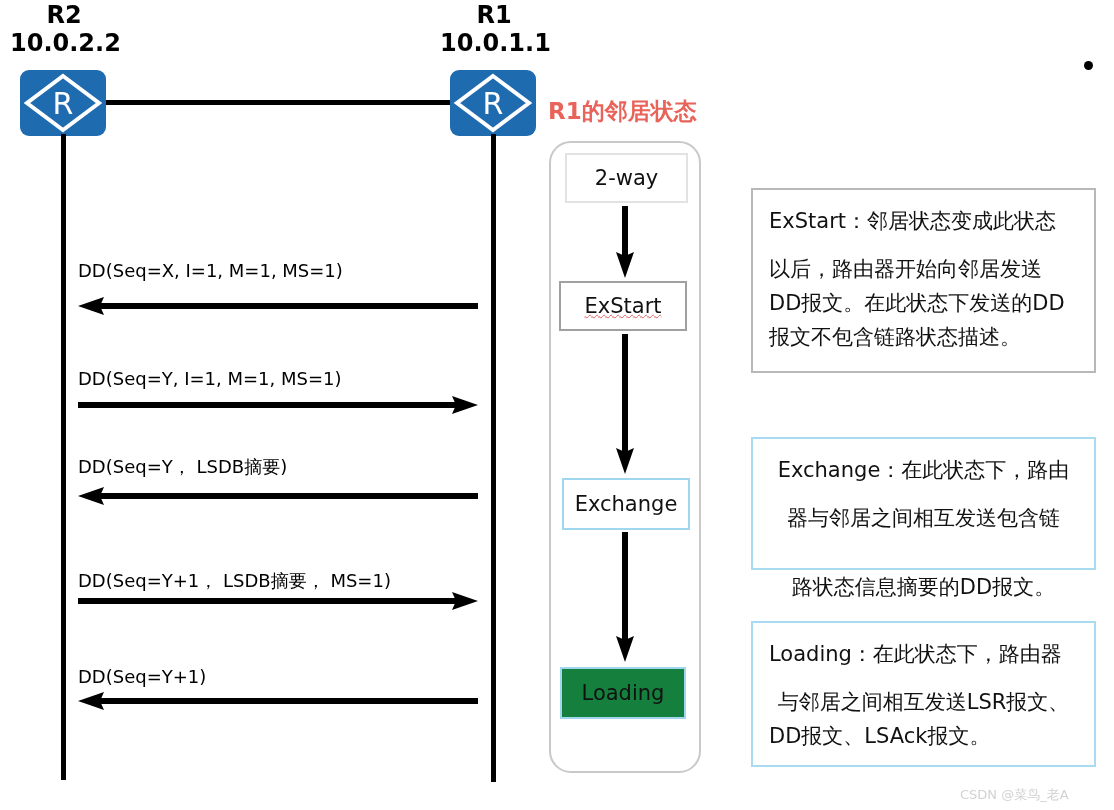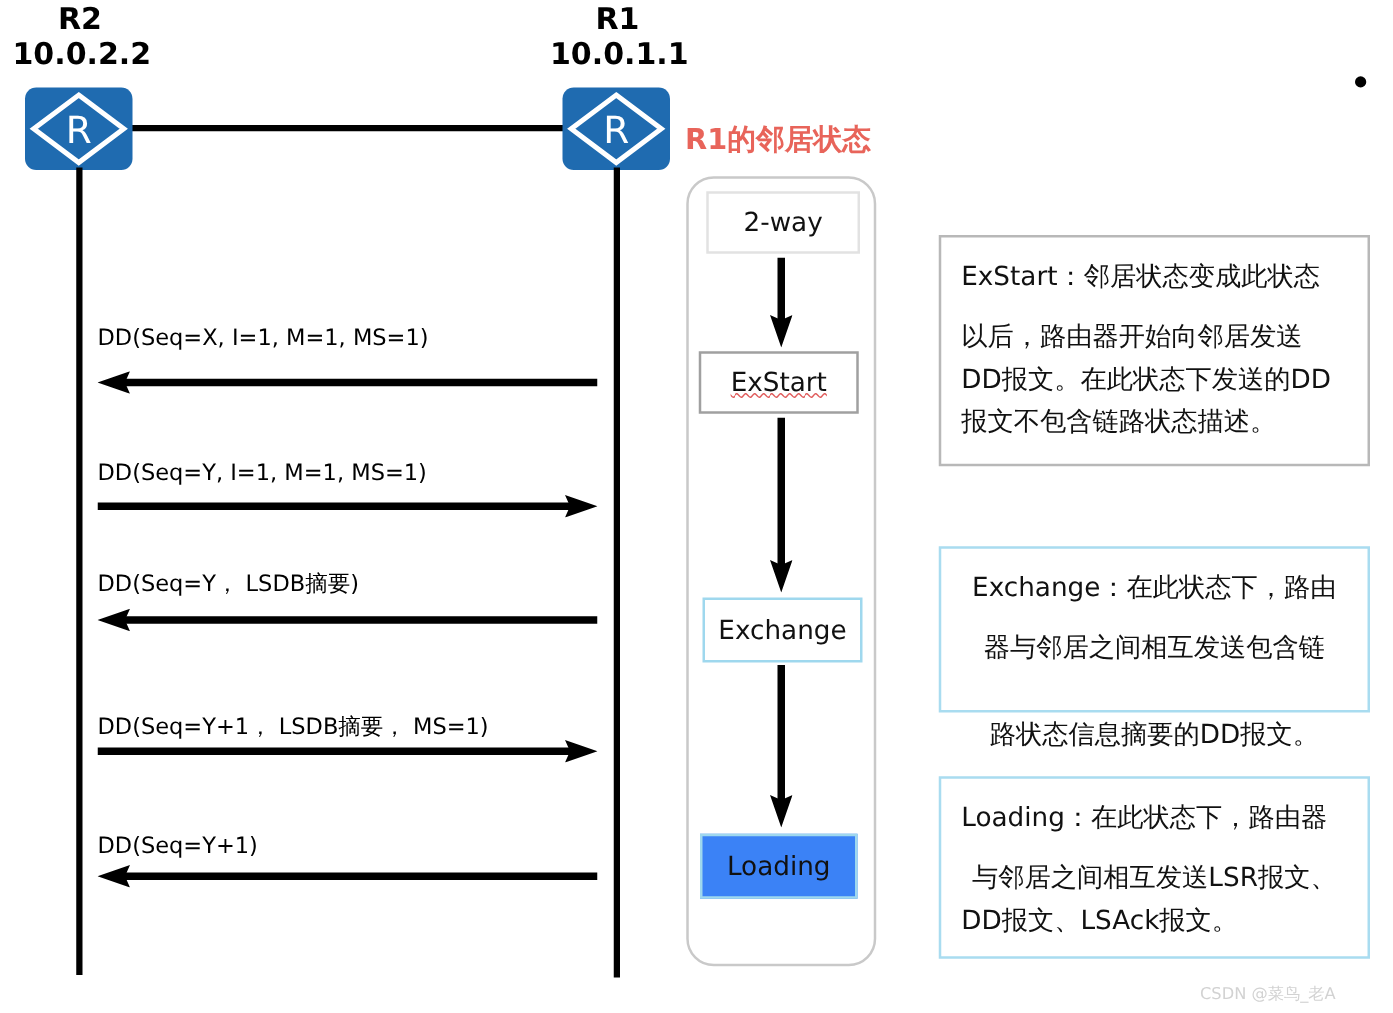--- a/index.html
+++ b/index.html
@@ -94,21 +94,21 @@
     justify-content: center;
     font-family: "DejaVu Sans", "Liberation Sans", sans-serif;
     font-size: 21px;
     color: #111111;
     background: #ffffff;
     box-sizing: border-box;
   }
   .state-box.grey-light { border: 2px solid #e2e2e2; }
   .state-box.grey-mid   { border: 2px solid #a0a0a0; }
   .state-box.blue-line  { border: 2px solid #9FD8EE; }
-  .state-box.blue-fill  { border: 2px solid #9FD8EE; background: #3b82f6; }
+  .state-box.blue-fill  { border: 2px solid #9FD8EE; background: #15803d; }
 
   .flow-arrow {
     position: absolute;
     width: 18px;
   }
   .flow-arrow svg { display: block; }
 
   
   .callout {
     position: absolute;

